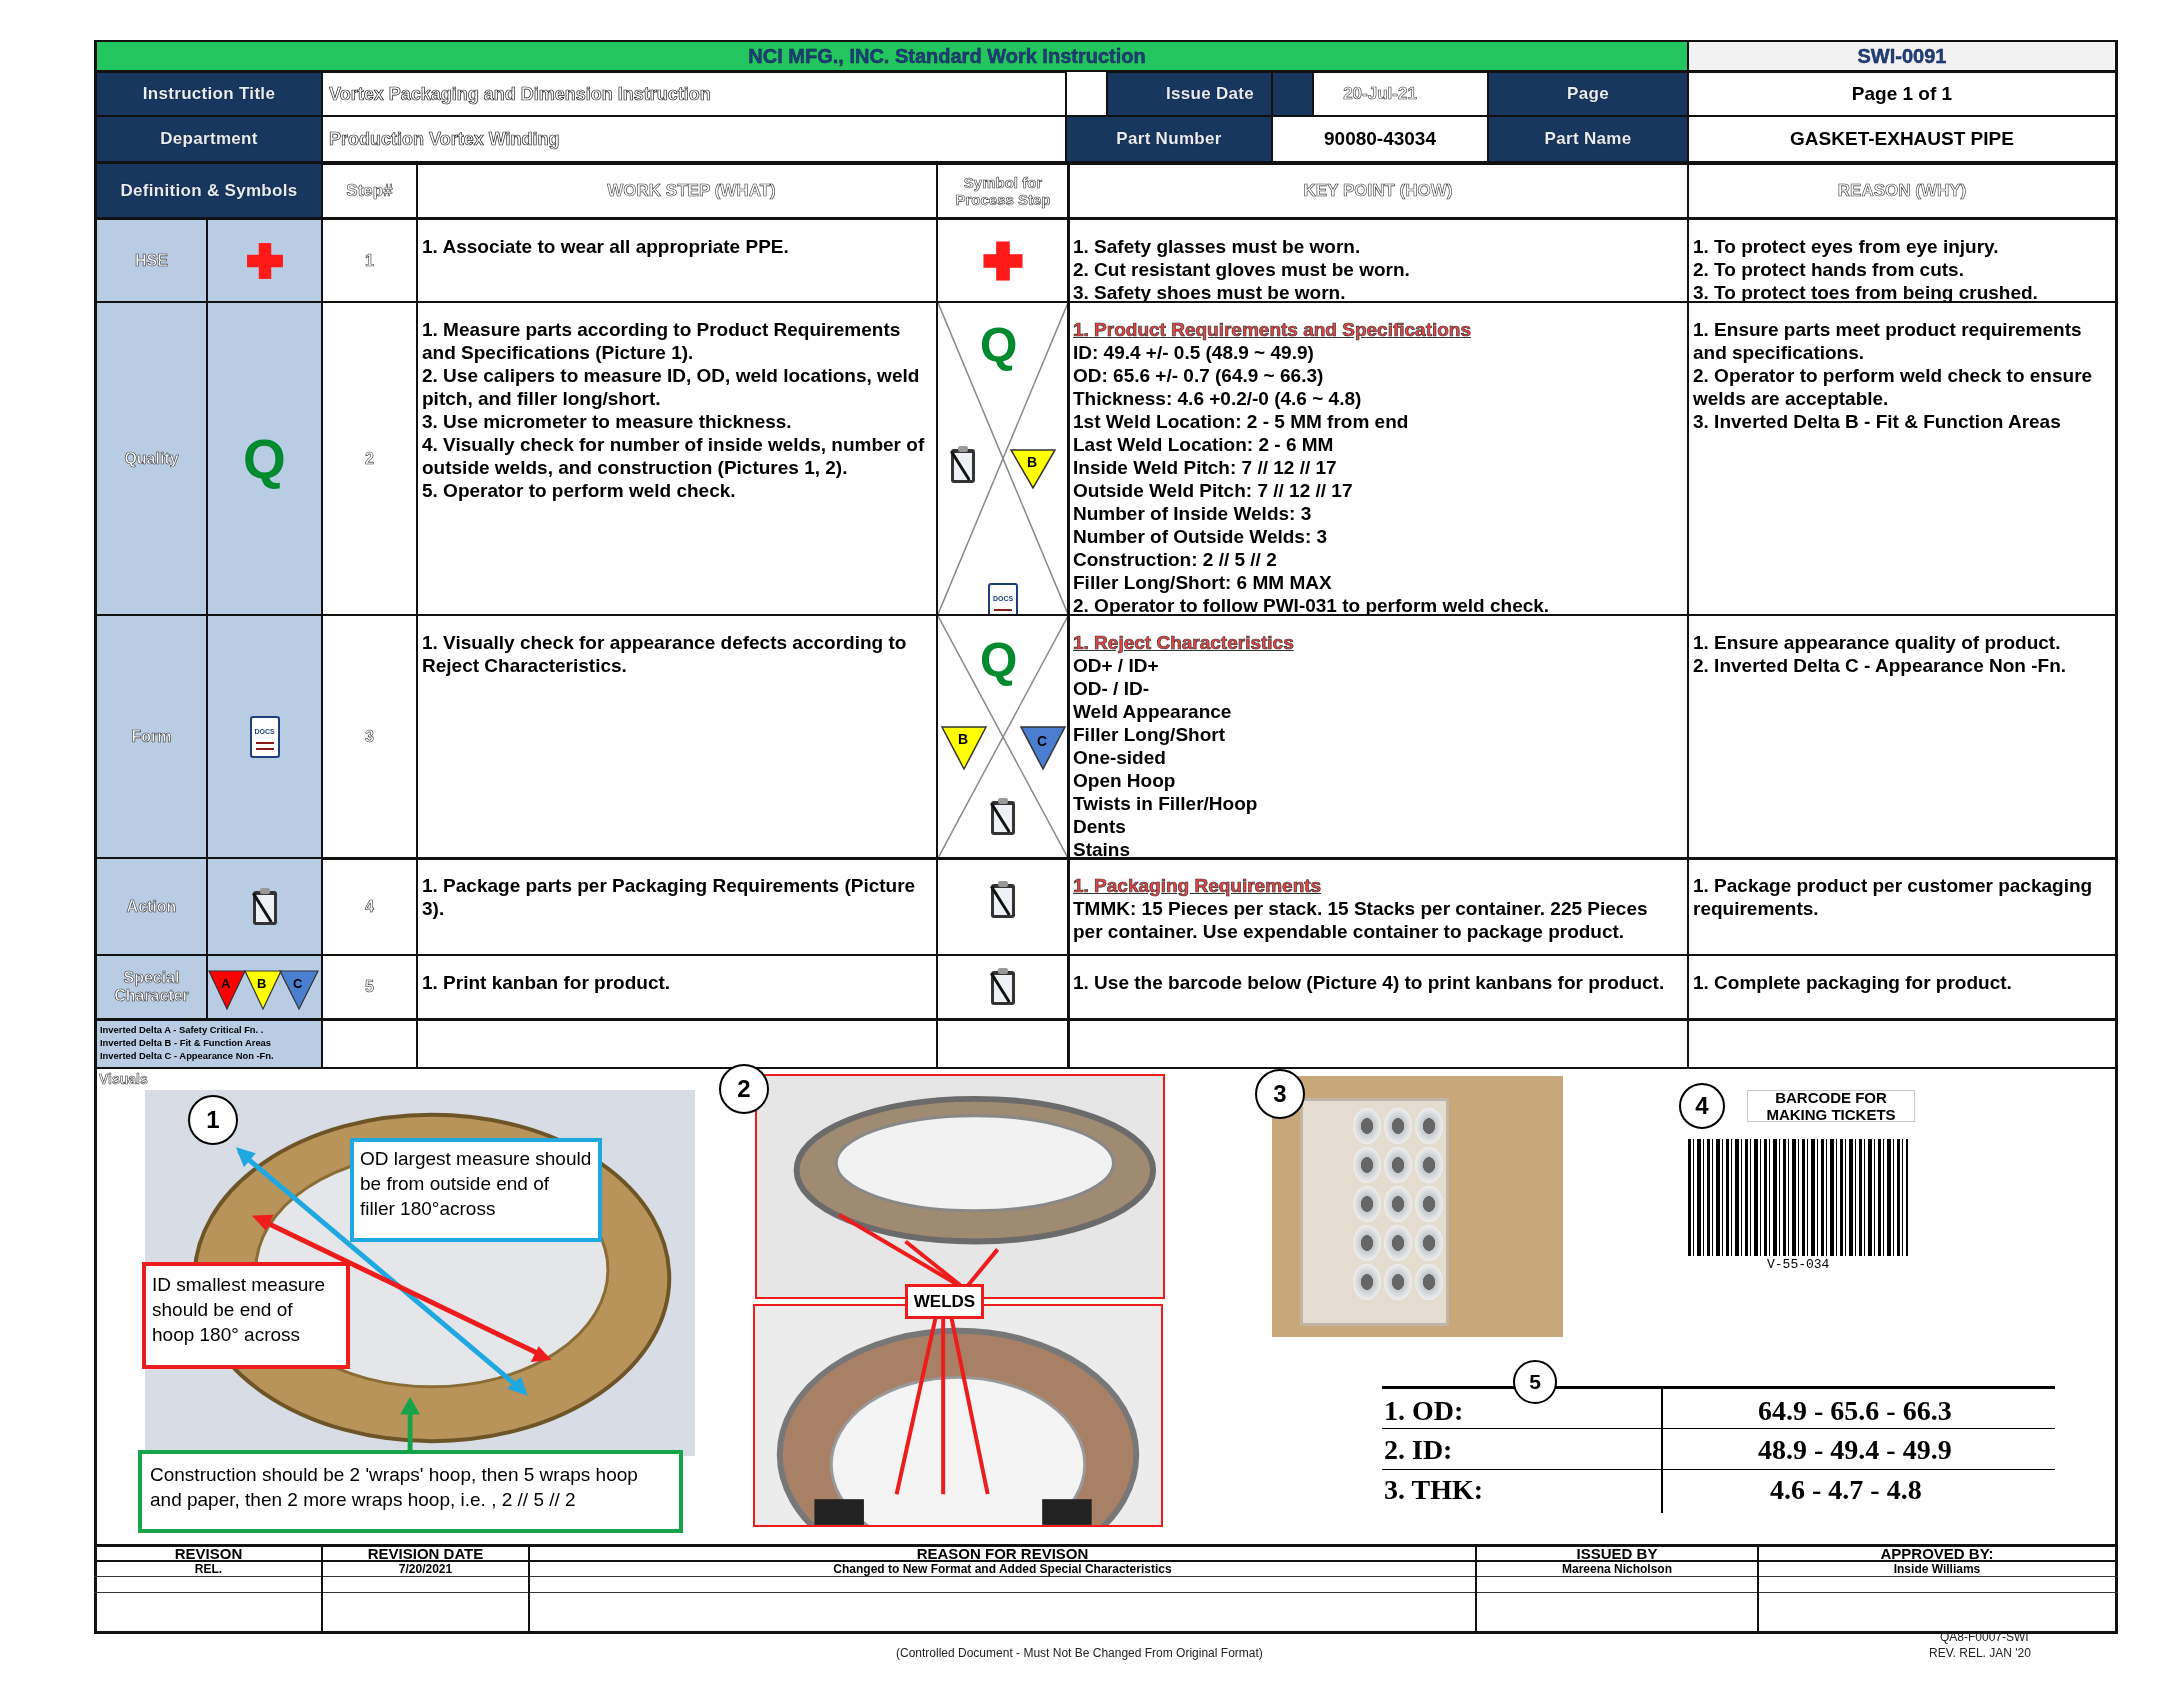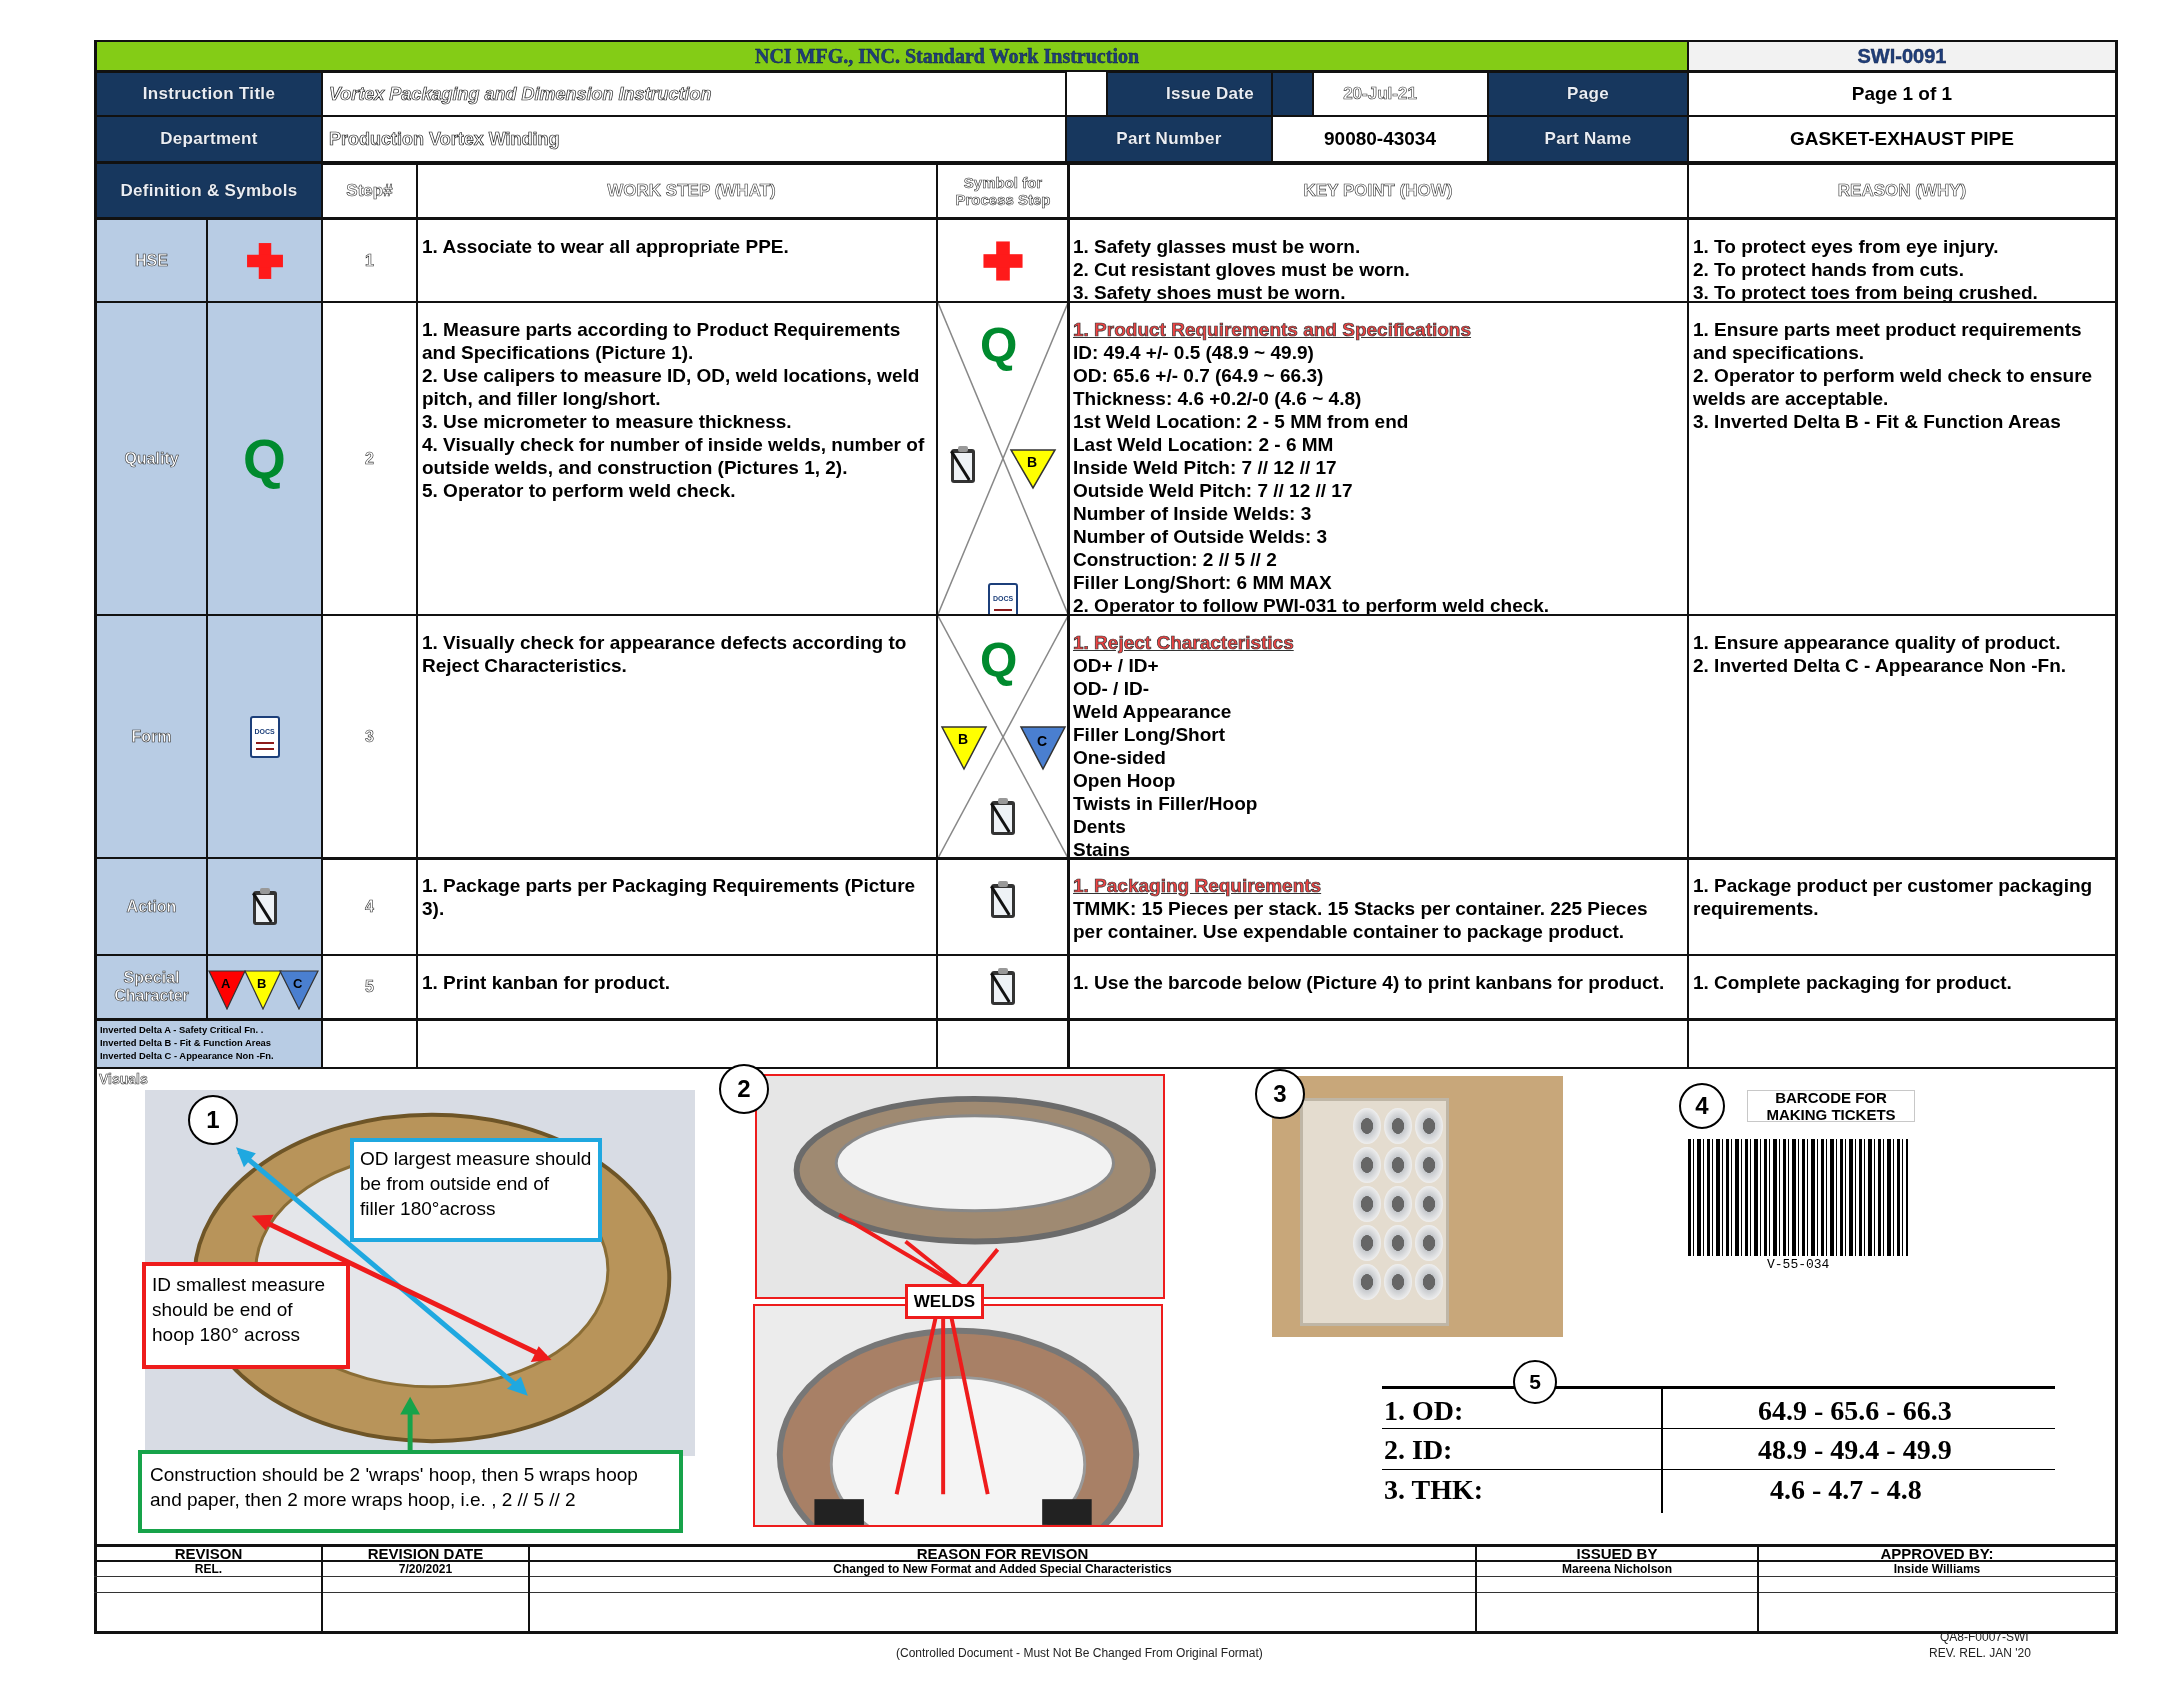--- a/index.html
+++ b/index.html
@@ -44,31 +44,31 @@
                  font-size: 24px; font-weight: bold; }
 
   .foot-hdr { font-size: 15px; font-weight: bold; }
   .foot-val { font-size: 12px; font-weight: bold; }
 </style>
 </head>
 <body>
 
 <div class="abs" style="left:94px;top:40px;width:2024px;height:1594px;border:3px solid #111;"></div>
 
-<div class="cell center" style="left:95px;top:40px;width:1704px;height:32px;background:#84cc16;font-family:Liberation Serif, serif;">
+<div class="cell center" style="left:95px;top:40px;width:1704px;height:32px;background:#22c55e;">
   <span style="font-size:20px;font-weight:bold;color:#1f3e7a;-webkit-text-stroke:0.4px #0d1f44;">NCI MFG., INC. Standard Work Instruction</span>
 </div>
 <div class="cell center" style="left:1687px;top:40px;width:430px;height:32px;background:#f2f2f2;">
   <span style="font-size:20px;font-weight:bold;color:#1f3e7a;-webkit-text-stroke:0.4px #0d1f44;">SWI-0091</span>
 </div>
 
 <div class="cell navy" style="left:95px;top:71px;width:228px;height:46px;">
     <span>Instruction Title</span>
   </div>
-<div class="cell" style="left:321px;top:71px;width:746px;height:46px;display:flex;align-items:center;padding-left:6px;font-style:italic;">
+<div class="cell" style="left:321px;top:71px;width:746px;height:46px;display:flex;align-items:center;padding-left:6px;">
   <span class="hdr-outline" style="color:#fff;-webkit-text-stroke:0.7px #222;font-size:18px;">Vortex Packaging and Dimension Instruction</span>
 </div>
 <div class="cell navy" style="left:1065px;top:71px;width:208px;height:46px;margin-left:41px;">
     <span>Issue Date</span>
   </div>
 <div class="cell center" style="left:1271px;top:71px;width:218px;height:46px;">
   <span class="hdr-outline">20-Jul-21</span>
 </div>
 <div class="cell navy" style="left:1487px;top:71px;width:202px;height:46px;">
     <span>Page</span>

